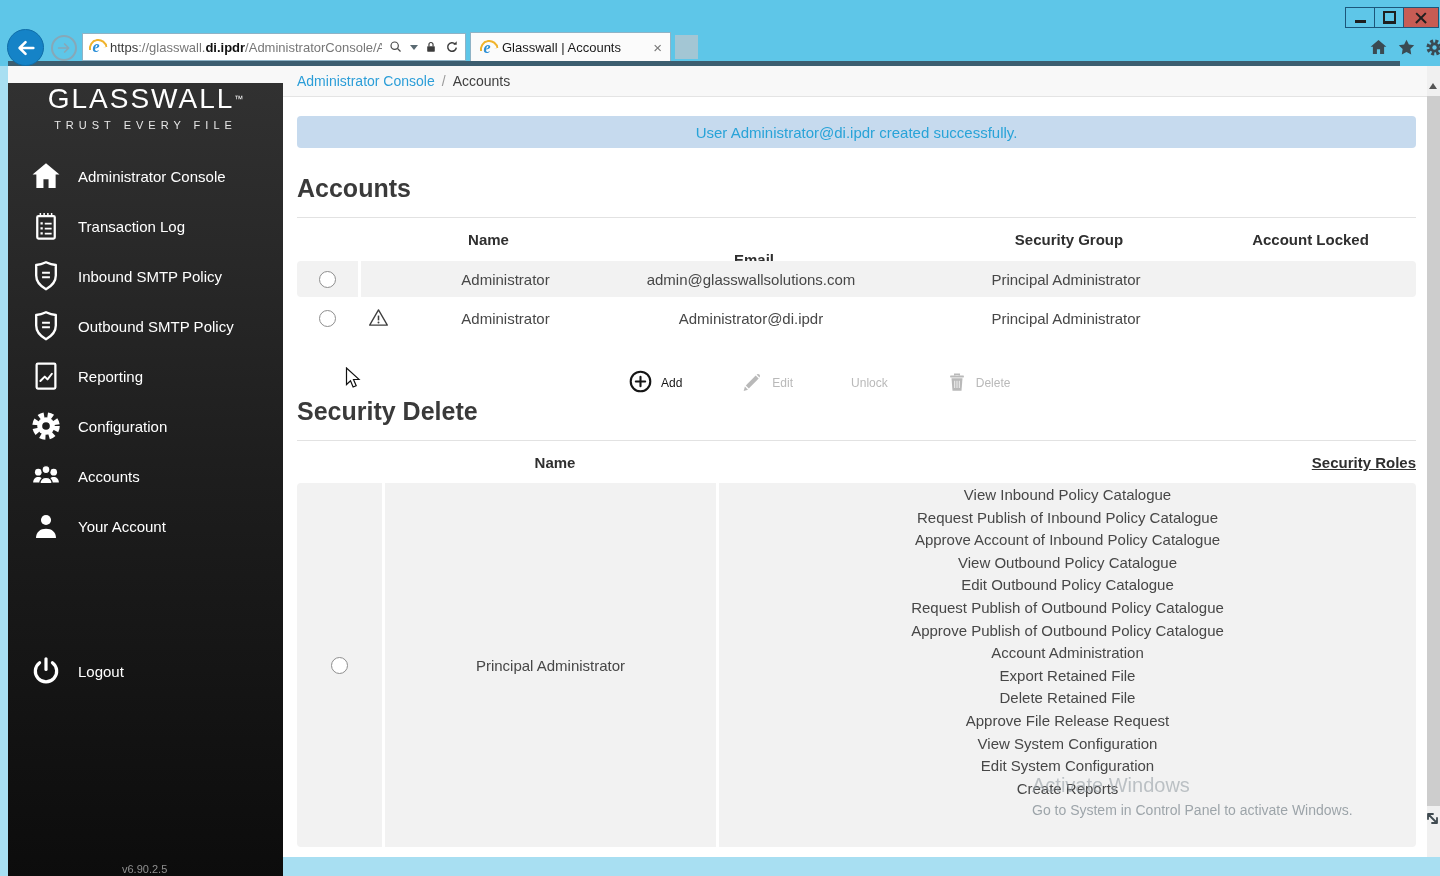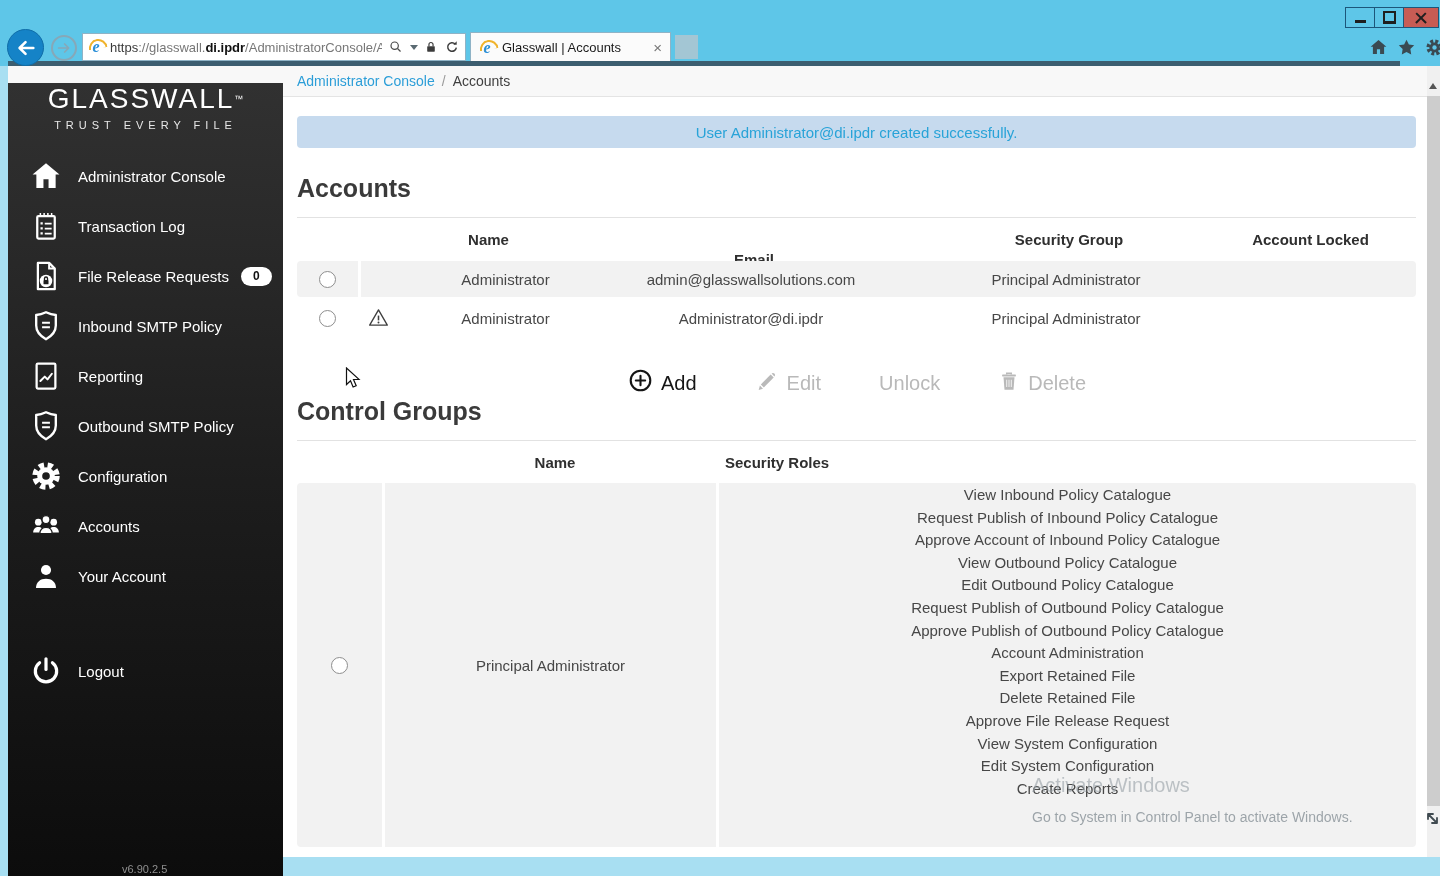--- a/index.html
+++ b/index.html
@@ -84,36 +84,36 @@
   .t1-head .c4 { width:135px; text-align:center; }
 
   .t1-row { position:absolute; left:297px; width:1119px; height:36px; display:flex; align-items:stretch; font-size:15px; color:#474747; }
   .t1-row.gray { background:#f2f2f2; border-radius:4px; }
   .cell-radio { width:64px; display:flex; align-items:center; justify-content:center; border-right:3px solid #fff; }
   .cell { display:flex; align-items:center; justify-content:center; } .cell.e { width:282px; } .cell.g { width:348px; } .cell.l { width:135px; }
   .radio { width:17px; height:17px; border-radius:50%; background:#fff; border:1px solid #8e8e8e; display:inline-block; }
   .warn-abs { position:absolute; left:70px; top:6px; }
 
   .actions { position:absolute; left:628px; top:362px; width:470px; height:42px; display:flex; align-items:center; column-gap:58px; }
-  .action { display:flex; align-items:center; gap:8px; font-size:20px; }
+  .action { display:flex; align-items:center; gap:8px; font-size:12px; }
   .action.enabled { color:#151515; }
   .action.disabled { color:#b9b9b9;gap:8px; }
 
   .t2-head { position:absolute; left:297px; top:454px; width:1119px; display:flex; font-weight:bold; font-size:15px; color:#2f2f2f; }
-  .t2-head .s { width:91px; } .t2-head .n { width:334px; text-align:center; } .t2-head .gap { width:3px; } .t2-head .r { width:691px; text-align:left; }
+  .t2-head .s { width:91px; } .t2-head .n { width:334px; text-align:center; } .t2-head .gap { width:3px; } .t2-head .r { width:691px; text-align:right;text-decoration:underline; }
 
   .t2-row { position:absolute; left:297px; top:483px; width:1119px; height:364px; background:#f2f2f2; border-radius:4px;
             display:flex; overflow:hidden; font-size:15px; color:#474747; }
   .g-radio { width:88px; border-right:3px solid #fff; display:flex; align-items:center; justify-content:center; }
   .g-name  { width:334px; border-right:3px solid #fff; display:flex; align-items:center; justify-content:center; }
   .g-roles { flex:1; padding-top:1px; text-align:center; line-height:22.6px; }
 
   .watermark { position:absolute; left:1032px; top:774px; width:370px; }
   .wm1 { font-size:20px; color:#97a0a6; opacity:.6; }
-  .wm2 { font-size:14px; color:#8e979d; opacity:.85; margin-top:12px; }
+  .wm2 { font-size:14px; color:#8e979d; opacity:.85; margin-top:5px; }
 
   
   .scrollbar { position:absolute; left:1427px; top:66px; width:13px; height:791px; background:#f0f0f0; }
   .sb-up { position:absolute; left:2px; top:17px; width:0; height:0;
            border-left:4.5px solid transparent; border-right:4.5px solid transparent; border-bottom:6px solid #555; }
   .sb-thumb { position:absolute; left:0; top:30px; width:13px; height:710px; background:#cdcdcd; }
   .resize-cursor { position:absolute; left:1424px; top:810px; }
 
   .mouse-cursor { position:absolute; left:345px; top:367px; z-index:50; }
 </style>
@@ -232,57 +232,44 @@
               <rect x="7.6" y="10" width="1.8" height="1.8" fill="#fff"></rect>
               <rect x="7.6" y="14" width="1.8" height="1.8" fill="#fff"></rect>
               <rect x="7.6" y="18" width="1.8" height="1.8" fill="#fff"></rect>
               <path d="M11 11h5.5 M11 15h5.5 M11 19h5.5" stroke="#fff" stroke-width="1.4"></path>
             </svg>
         </span>
         <span>Transaction Log</span>
       </div>
       <div class="nav-item">
         <span class="nav-icon">
-          <svg width="30" height="34" viewBox="0 0 24 26">
-              <path d="M5.5 2.5h9l4.5 4.5v16.5h-13.5z" fill="none" stroke="#fff" stroke-width="1.8" stroke-linejoin="round"></path>
-              <path d="M14.5 2.5V7h4.5" fill="none" stroke="#fff" stroke-width="1.6"></path>
-              <circle cx="12" cy="17" r="5" fill="#fff"></circle>
-              <rect x="10" y="16.2" width="4" height="3.4" rx=".5" fill="#1d1d1d"></rect>
-              <path d="M10.8 16.2v-1.2a1.2 1.2 0 012.4 0v1.2" fill="none" stroke="#1d1d1d" stroke-width="1.1"></path>
-            </svg>
-        </span>
-        <span>File Release Requests</span>
-        <span class="nav-badge">0</span>
-      </div>
-      <div class="nav-item">
-        <span class="nav-icon">
           <svg width="32" height="34" viewBox="0 0 24 26">
               <path d="M12 2.5c2.6 1.2 5.1 1.9 7.5 2.1v8c0 4.5-3 8-7.5 10.5C7.5 20.6 4.5 17.1 4.5 12.6v-8C6.9 4.4 9.4 3.7 12 2.5z" fill="none" stroke="#fff" stroke-width="1.8" stroke-linejoin="round"></path>
               <path d="M9 10.5h6 M9 14h6" stroke="#fff" stroke-width="1.6"></path>
             </svg>
         </span>
         <span>Inbound SMTP Policy</span>
       </div>
       <div class="nav-item">
         <span class="nav-icon">
+          <svg width="32" height="34" viewBox="0 0 24 26">
+              <path d="M12 2.5c2.6 1.2 5.1 1.9 7.5 2.1v8c0 4.5-3 8-7.5 10.5C7.5 20.6 4.5 17.1 4.5 12.6v-8C6.9 4.4 9.4 3.7 12 2.5z" fill="none" stroke="#fff" stroke-width="1.8" stroke-linejoin="round"></path>
+              <path d="M9 10.5h6 M9 14h6" stroke="#fff" stroke-width="1.6"></path>
+            </svg>
+        </span>
+        <span>Outbound SMTP Policy</span>
+      </div>
+      <div class="nav-item">
+        <span class="nav-icon">
           <svg width="30" height="34" viewBox="0 0 24 26">
               <rect x="4.5" y="3" width="15" height="20" rx="1" fill="none" stroke="#fff" stroke-width="1.8"></rect>
               <path d="M7.5 17l3.5-3.5 2.2 2.2 3.5-4.5" fill="none" stroke="#fff" stroke-width="1.6" stroke-linecap="round" stroke-linejoin="round"></path>
             </svg>
         </span>
         <span>Reporting</span>
-      </div>
-      <div class="nav-item">
-        <span class="nav-icon">
-          <svg width="32" height="34" viewBox="0 0 24 26">
-              <path d="M12 2.5c2.6 1.2 5.1 1.9 7.5 2.1v8c0 4.5-3 8-7.5 10.5C7.5 20.6 4.5 17.1 4.5 12.6v-8C6.9 4.4 9.4 3.7 12 2.5z" fill="none" stroke="#fff" stroke-width="1.8" stroke-linejoin="round"></path>
-              <path d="M9 10.5h6 M9 14h6" stroke="#fff" stroke-width="1.6"></path>
-            </svg>
-        </span>
-        <span>Outbound SMTP Policy</span>
       </div>
       <div class="nav-item">
         <span class="nav-icon">
           <svg width="34" height="34" viewBox="0 0 24 24">
               <circle cx="12" cy="12" r="7.2" fill="none" stroke="#fff" stroke-width="5" stroke-dasharray="3.4 2.4"></circle>
               <circle cx="12" cy="12" r="6.2" fill="#fff"></circle>
               <circle cx="12" cy="12" r="2.7" fill="#1d1d1d"></circle>
             </svg>
         </span>
         <span>Configuration</span>
@@ -396,21 +383,21 @@
             <path d="M6 8h12l-1.1 13.5H7.1z" fill="#b9b9b9"></path>
             <rect x="4.5" y="5" width="15" height="2" rx=".6" fill="#b9b9b9"></rect>
             <path d="M9.5 5V3.5h5V5" fill="none" stroke="#b9b9b9" stroke-width="1.6"></path>
             <path d="M9.5 10.5v8 M12 10.5v8 M14.5 10.5v8" stroke="#f2f2f2" stroke-width="1.1"></path>
           </svg>
       </span>
       <span>Delete</span>
     </div>
   </div>
 
-  <div class="section-title" style="top:397px;">Control Groups</div>
+  <div class="section-title" style="top:397px;">Security Delete</div>
   <div class="hr" style="top:440px;"></div>
 
   <div class="t2-head">
     <div class="s"></div>
     <div class="n">Name</div>
     <div class="gap"></div>
     <div class="r">Security Roles</div>
   </div>
 
   <div class="t2-row">

